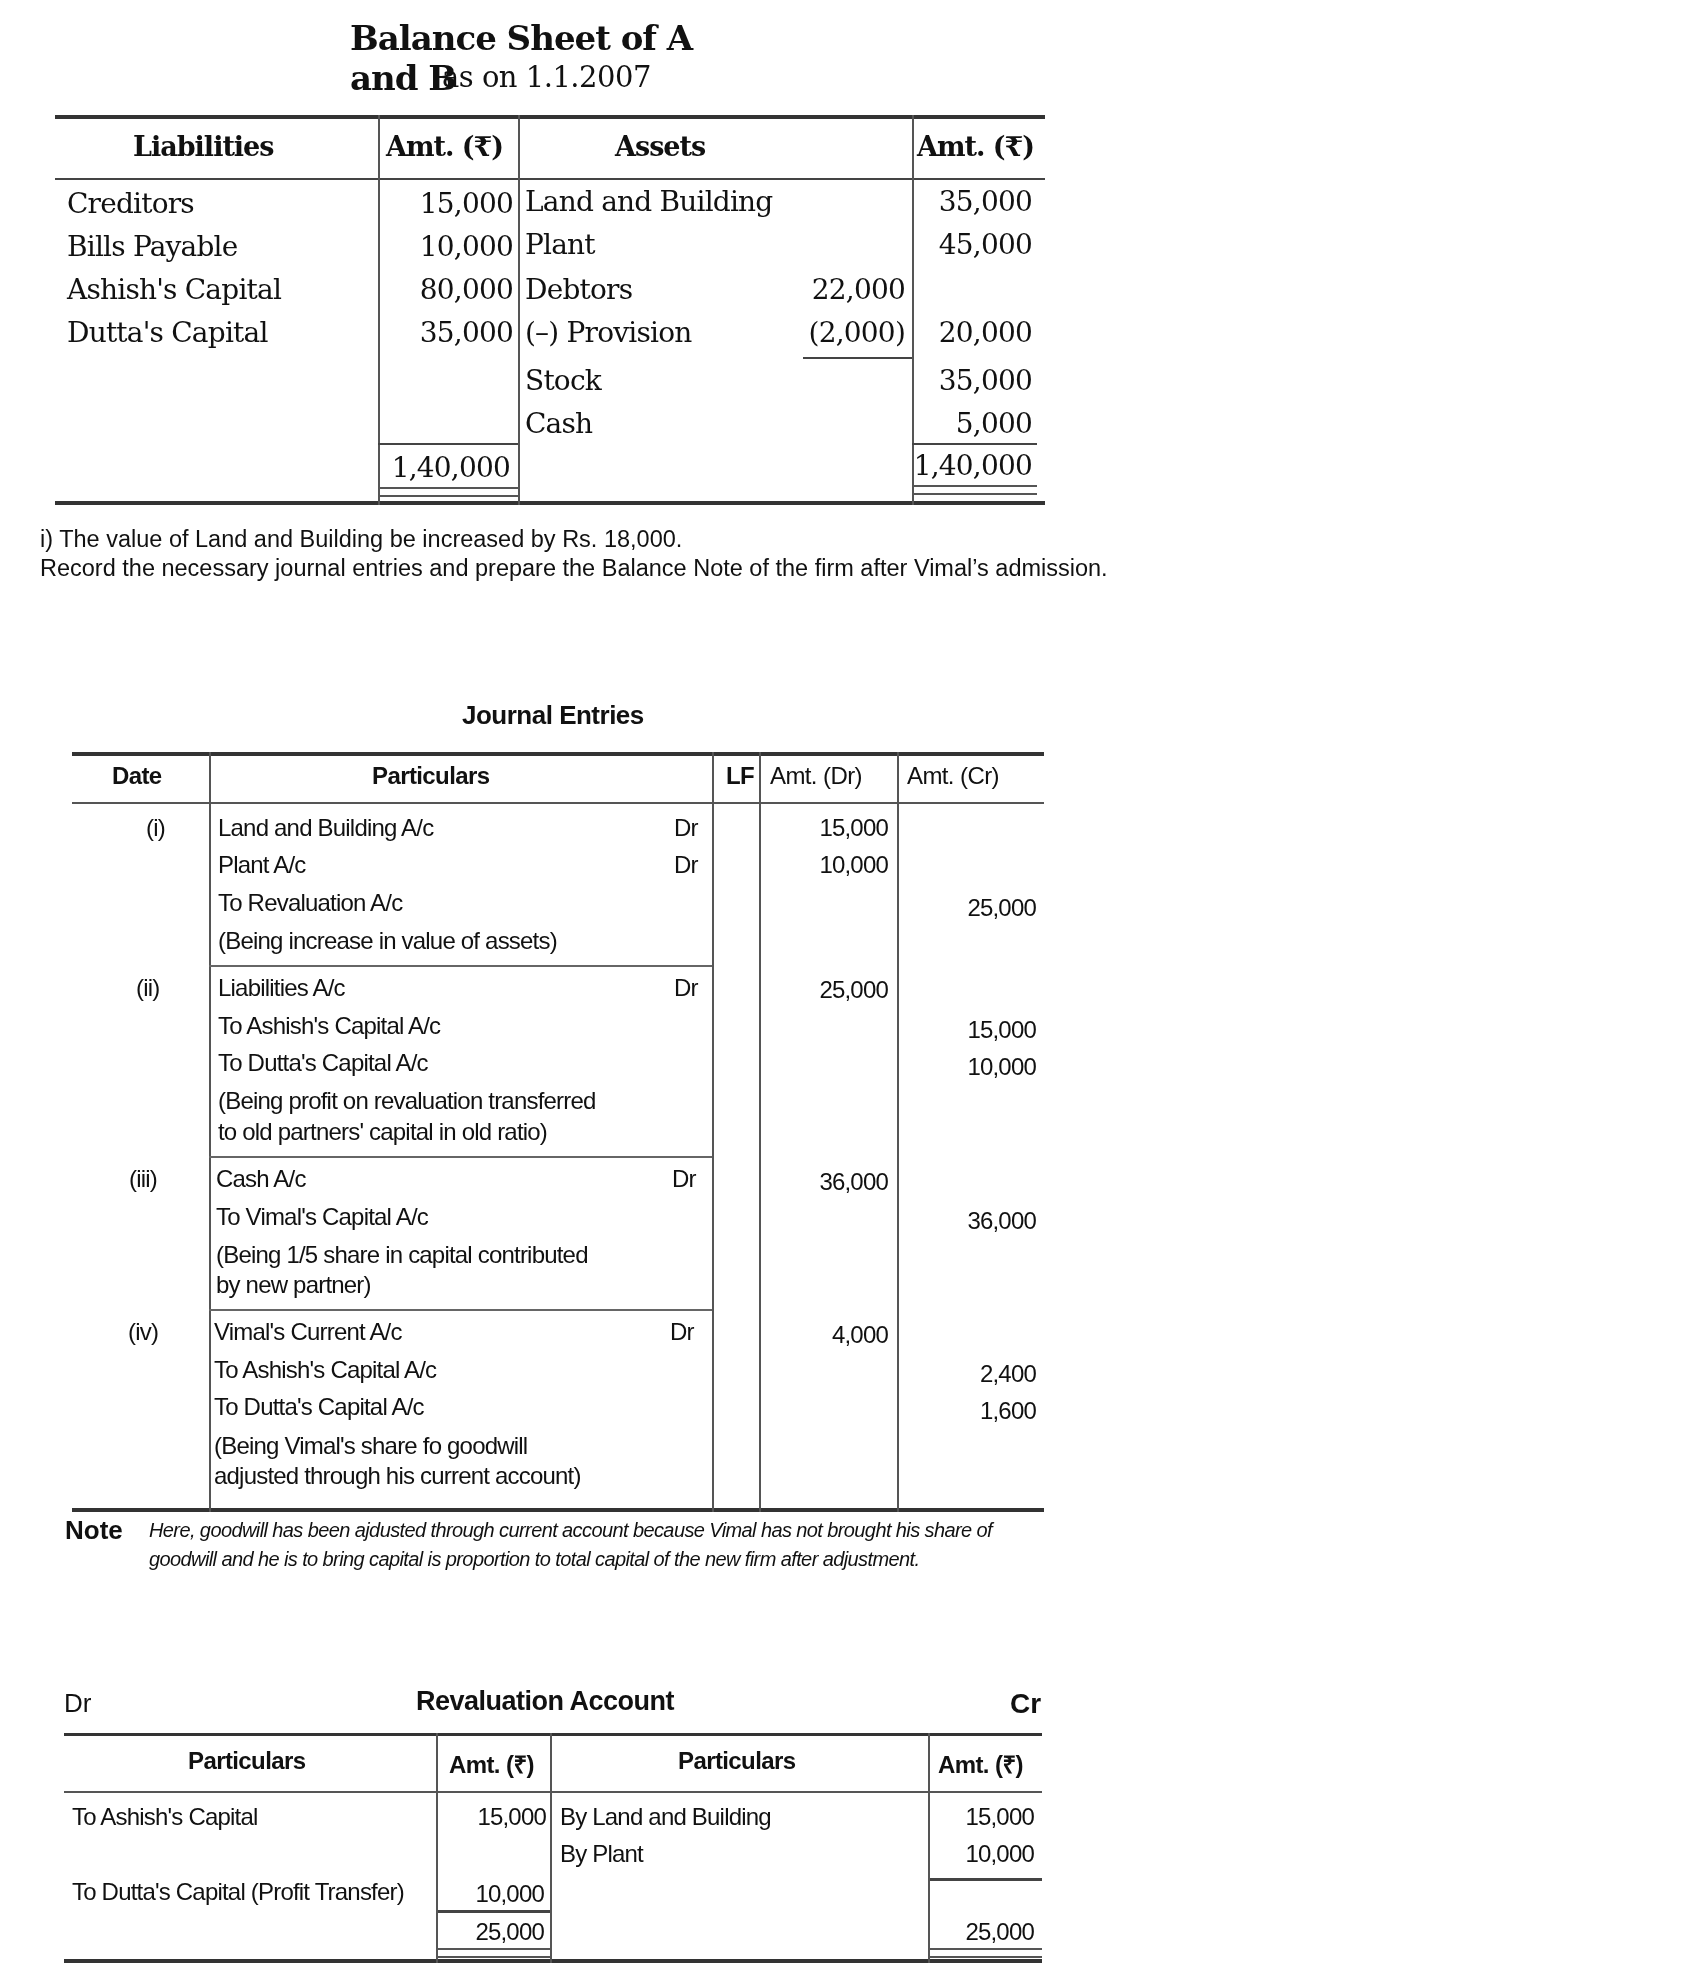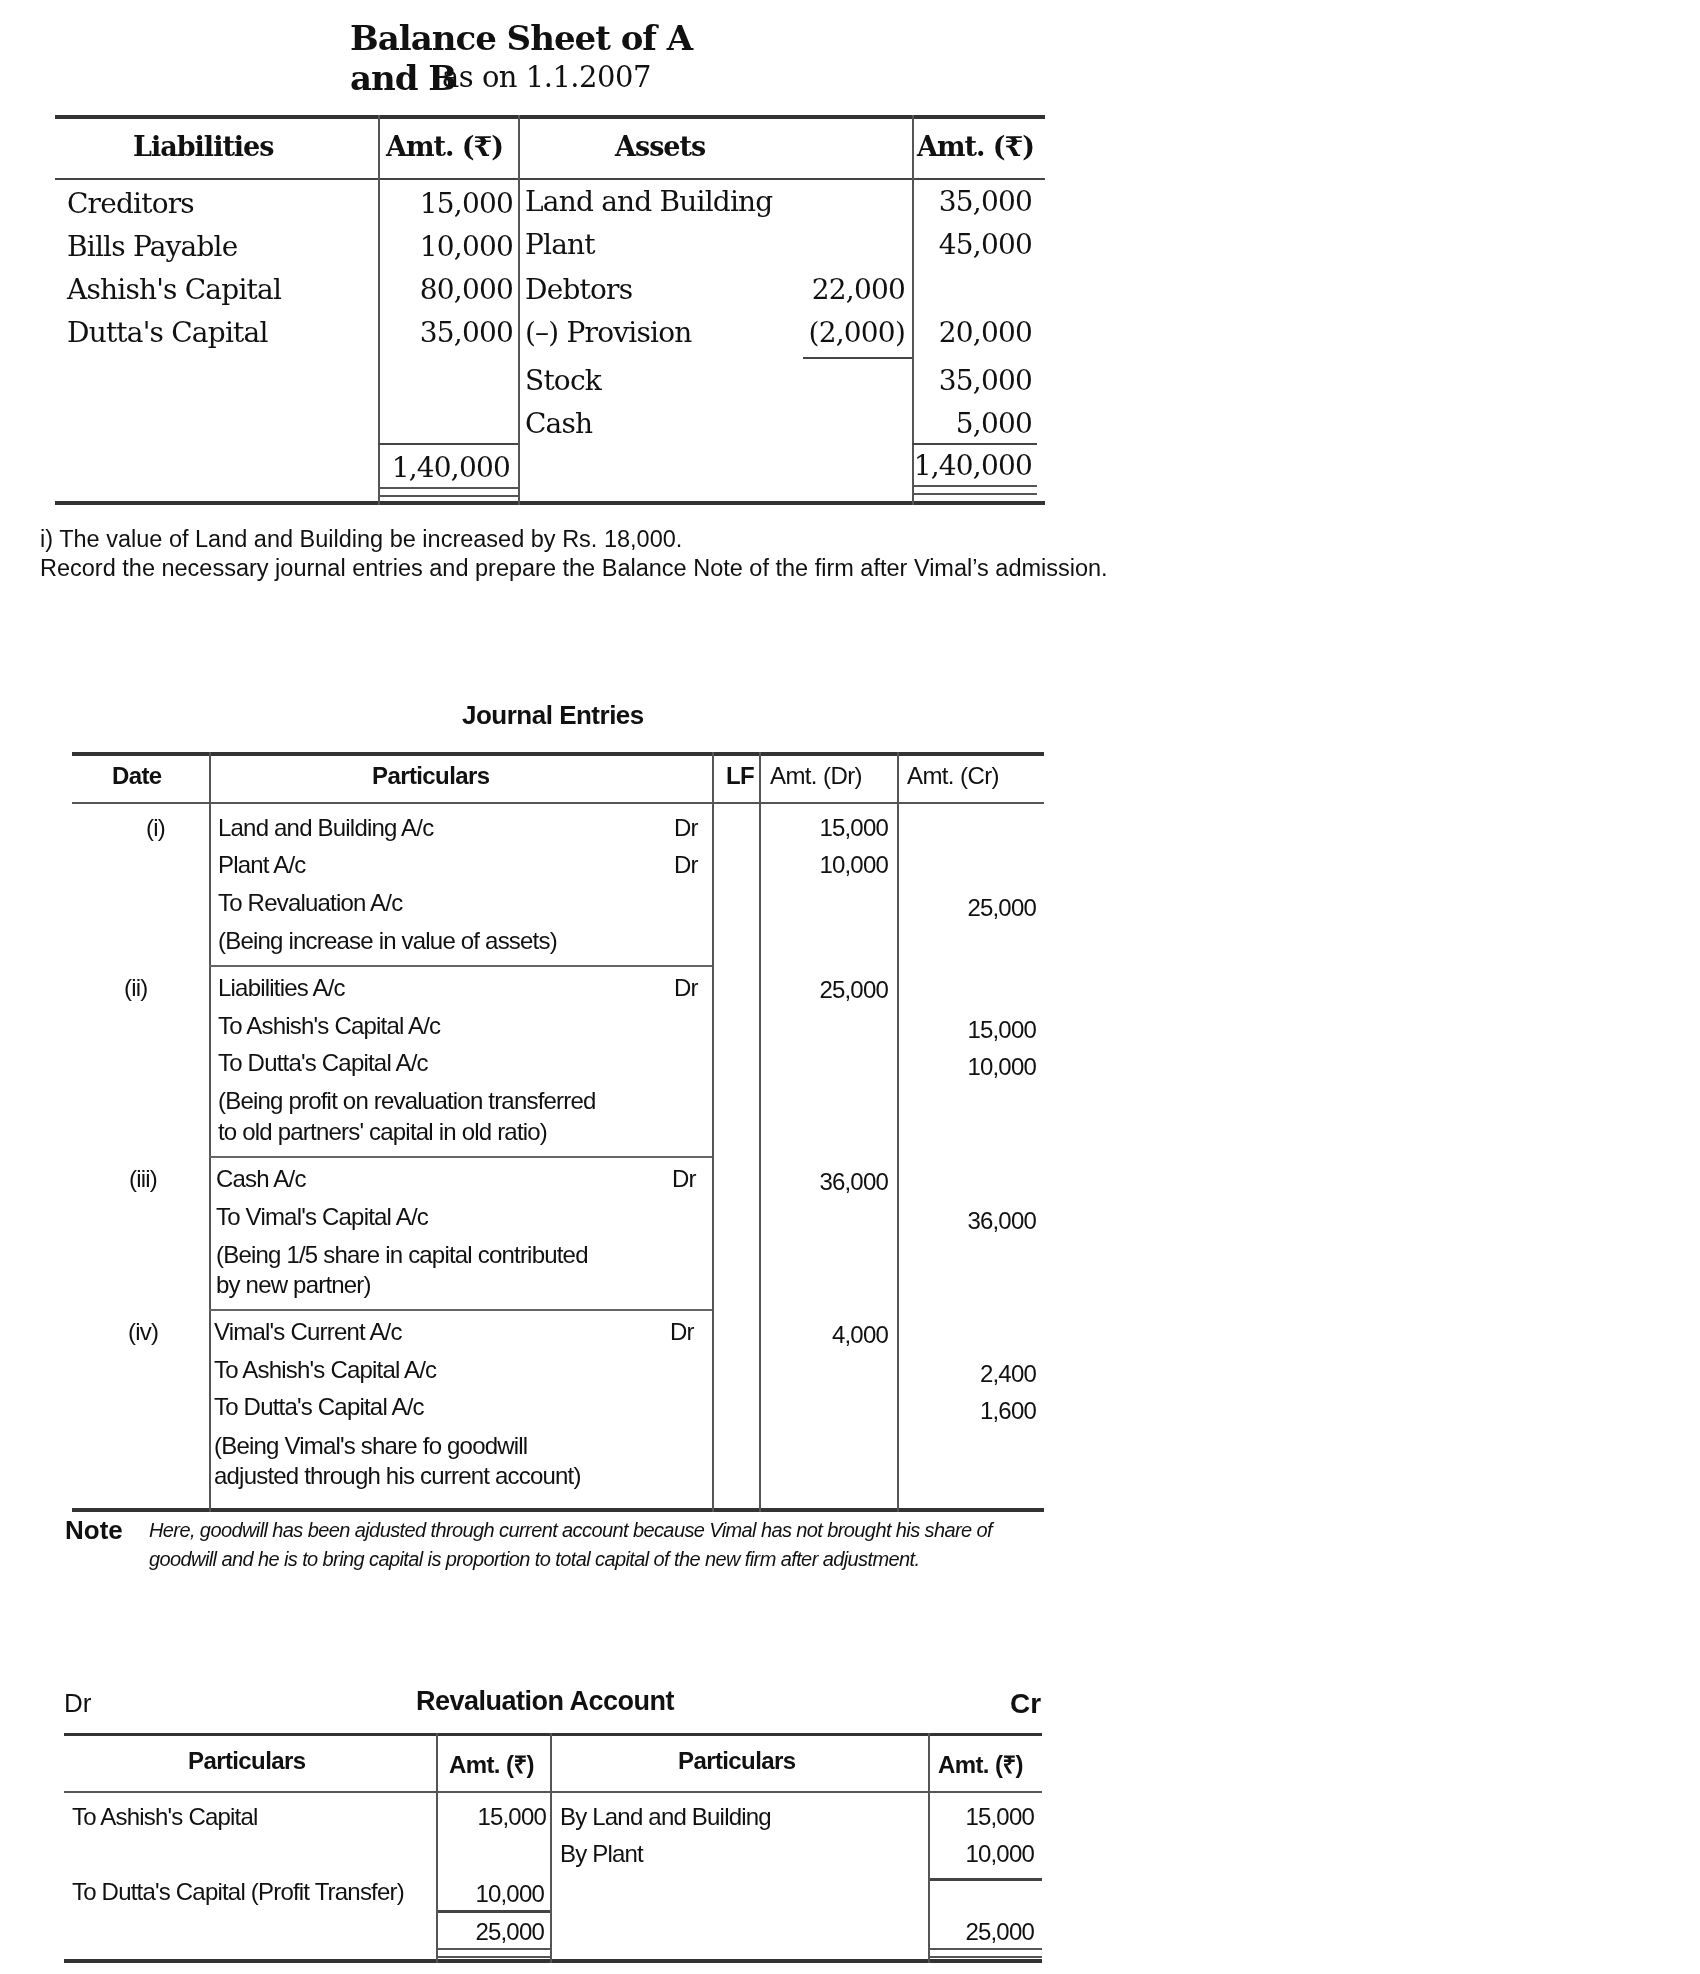--- a/index.html
+++ b/index.html
@@ -134,21 +134,21 @@
   <div class="j-text" style="left:602px;top:62px">Dr</div>
   <div class="j-text j-num" style="left:690px;width:126px;top:62px">15,000</div>
   <div class="j-text" style="left:146px;top:99px">Plant A/c</div>
   <div class="j-text" style="left:602px;top:99px">Dr</div>
   <div class="j-text j-num" style="left:690px;width:126px;top:99px">10,000</div>
   <div class="j-text" style="left:146px;top:137px">To Revaluation A/c</div>
   <div class="j-text j-num" style="left:828px;width:136px;top:142px">25,000</div>
   <div class="j-text" style="left:146px;top:175px">(Being increase in value of assets)</div>
   <div class="sep" style="left:137px;width:503px;top:213px"></div>
 
-  <div class="j-text" style="left:52px;top:222px">(ii)</div>
+  <div class="j-text" style="left:64px;top:222px">(ii)</div>
   <div class="j-text" style="left:146px;top:222px">Liabilities A/c</div>
   <div class="j-text" style="left:602px;top:222px">Dr</div>
   <div class="j-text j-num" style="left:690px;width:126px;top:224px">25,000</div>
   <div class="j-text" style="left:146px;top:260px">To Ashish's Capital A/c</div>
   <div class="j-text j-num" style="left:828px;width:136px;top:264px">15,000</div>
   <div class="j-text" style="left:146px;top:297px">To Dutta's Capital A/c</div>
   <div class="j-text j-num" style="left:828px;width:136px;top:301px">10,000</div>
   <div class="j-text" style="left:146px;top:335px">(Being profit on revaluation transferred</div>
   <div class="j-text" style="left:146px;top:366px">to old partners' capital in old ratio)</div>
   <div class="sep" style="left:137px;width:503px;top:404px"></div>

